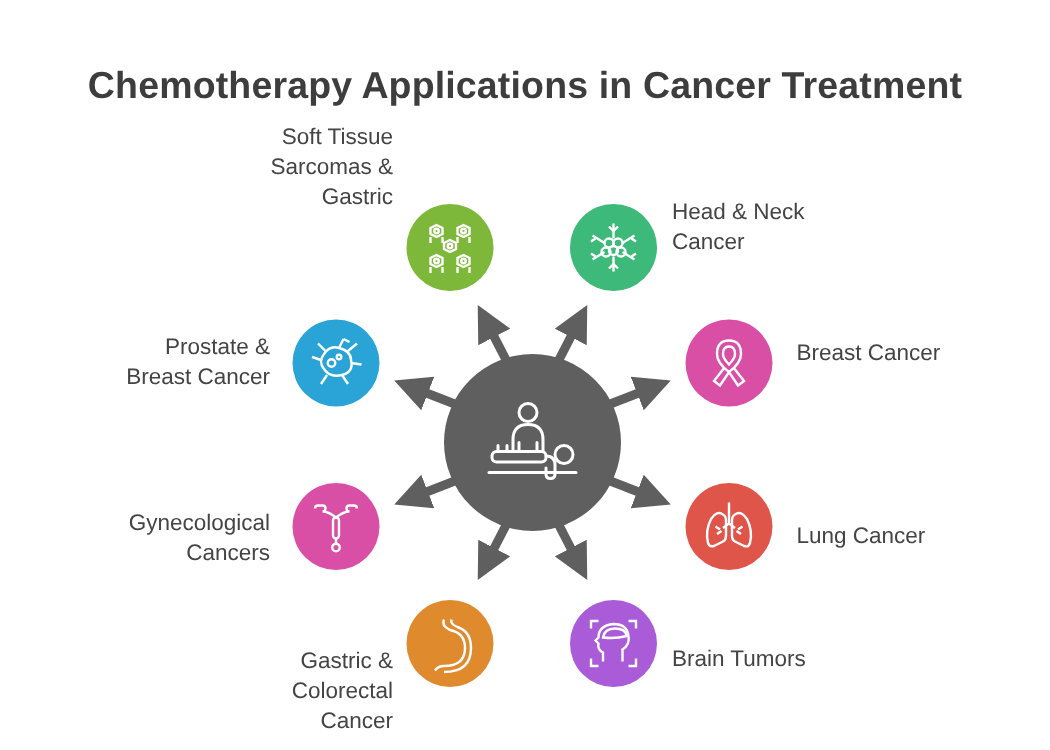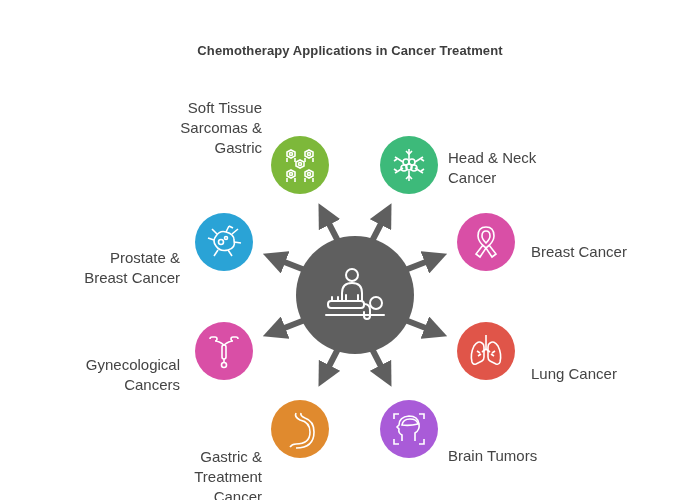--- a/index.html
+++ b/index.html
@@ -2,30 +2,30 @@
 <html><head>
 <meta charset="utf-8">
 <style>
   html, body { margin: 0; padding: 0; }
   body {
     width: 700px; height: 500px; background: #ffffff; position: relative; overflow: hidden;
     font-family: "Liberation Sans", "DejaVu Sans", sans-serif;
   }
   .title {
     position: absolute; left: 0; top: 43px; width: 700px; text-align: center;
-    font-size: 13px; font-weight: bold; color: #3d3d3d; letter-spacing: 0.1px;
+    font-size: 25px; font-weight: bold; color: #3d3d3d; letter-spacing: 0.1px;
   }
   svg.diagram { position: absolute; left: 0; top: 0; }
   .node {
     position: absolute; width: 58px; height: 58px; border-radius: 50%;
     display: flex; align-items: center; justify-content: center;
   }
   .node svg { width: 40px; height: 40px; }
   .label {
-    position: absolute; font-size: 15px; line-height: 20px; color: #444444; margin-top: 16px;
+    position: absolute; font-size: 15px; line-height: 20px; color: #444444;
   }
   .label.right { text-align: right; }
   .label.left { text-align: left; }
   .label span { display: block; }
   .hub {
     position: absolute; left: 296px; top: 236px; width: 118px; height: 118px;
     border-radius: 50%; background: #5f5f5f;
     display: flex; align-items: center; justify-content: center;
   }
 </style>
@@ -103,21 +103,21 @@
 </div>
 
 <div class="node" style="left:195px;top:213px;background:#2aa3d6;">
   <svg viewBox="0 0 40 40" fill="none" stroke="#fff" stroke-width="1.6">
     <path d="M12 14 q4 -6 10 -4 q8 2 8 8 q2 8 -6 10 q-8 2 -12 -4 q-4 -5 0 -10 z"></path>
     <circle cx="17" cy="20" r="2.5"></circle>
       <circle cx="22" cy="16" r="1.5"></circle>
     <path d="M22 10 l3 -6 M25 4 l4 2 M28 12 l6 -5 M30 20 l7 1 M24 28 l4 6 M14 28 l-4 6 M10 18 l-6 -2 M13 12 l-5 -5"></path>
   </svg>
 </div>
-<div class="label right" style="right:520px;top:232px;">
+<div class="label right" style="right:520px;top:222px;">
   <span>Prostate &amp;</span>
     <span>Breast Cancer</span>
 </div>
 
 <div class="node" style="left:457px;top:213px;background:#d94fa6;">
   <svg viewBox="0 0 40 40" fill="none" stroke="#fff" stroke-width="1.6">
     <path d="M20 5 q-8 0 -8 9 q0 6 8 12 l6 9 l4 -3 l-7 -9 M20 5 q8 0 8 9 q0 6 -8 12 l-6 9 l-4 -3 l7 -9"></path>
     <path d="M20 9 q-4 0 -4 5 q0 3 4 7 q4 -4 4 -7 q0 -5 -4 -5"></path>
   </svg>
 </div>
@@ -151,21 +151,21 @@
 </div>
 
 <div class="node" style="left:271px;top:400px;background:#e08a2e;">
   <svg viewBox="0 0 40 40" fill="none" stroke="#fff" stroke-width="1.6">
     <path d="M16 4 q-2 4 4 7 q10 2 10 12 q0 12 -14 12 q-4 0 -6 3"></path>
     <path d="M21 4 q-1 3 4 5 q9 3 9 14 q0 16 -18 16"></path>
   </svg>
 </div>
 <div class="label right" style="right:438px;top:431px;">
   <span>Gastric &amp;</span>
-    <span>Treatment</span>
+    <span>Colorectal</span>
     <span>Cancer</span>
 </div>
 
 <div class="node" style="left:380px;top:400px;background:#a95bd8;">
   <svg viewBox="0 0 40 40" fill="none" stroke="#fff" stroke-width="1.6">
     <path d="M5 10 v-5 h5 M30 5 h5 v5 M5 30 v5 h5 M35 30 v5 h-5"></path>
     <path d="M13 32 v-6 q-4 -2 -3 -6 l-2 -2 l2 -2 q0 -8 10 -9 q9 0 10 8 q1 6 -4 9 v8"></path>
     <path d="M13 16 q1 -6 8 -6 q7 0 8 5 q-8 2 -16 1 z"></path>
   </svg>
 </div>

